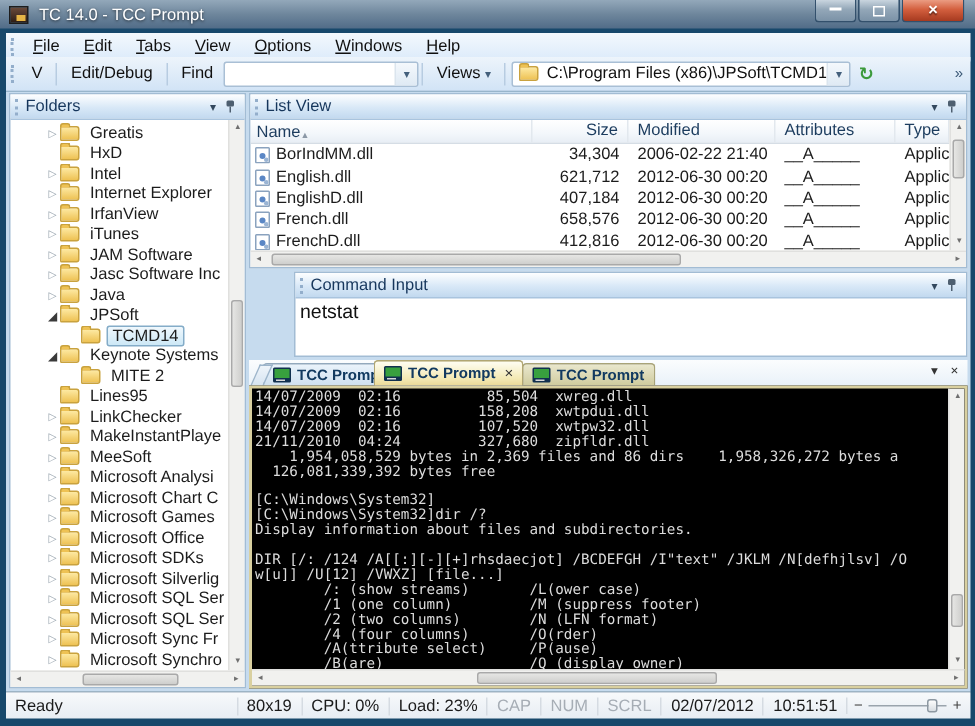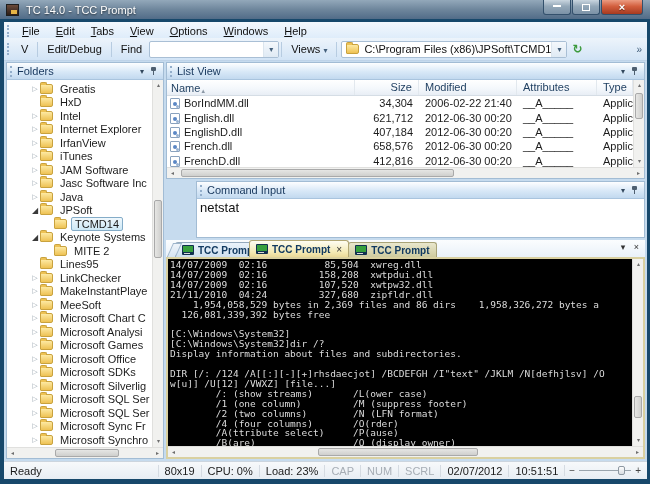--- a/index.html
+++ b/index.html
@@ -295,26 +295,26 @@
               <span class="tree-label">MakeInstantPlaye</span>
             </div>
             <div class="tree-row">
               <span class="tw-arrow collapsed">▷</span>
               <span class="fold"></span>
               <span class="tree-label">MeeSoft</span>
             </div>
             <div class="tree-row">
               <span class="tw-arrow collapsed">▷</span>
               <span class="fold"></span>
+              <span class="tree-label">Microsoft Analysi</span>
+            </div>
+            <div class="tree-row">
+              <span class="tw-arrow collapsed">▷</span>
+              <span class="fold"></span>
               <span class="tree-label">Microsoft Chart C</span>
-            </div>
-            <div class="tree-row">
-              <span class="tw-arrow collapsed">▷</span>
-              <span class="fold"></span>
-              <span class="tree-label">Microsoft Analysi</span>
             </div>
             <div class="tree-row">
               <span class="tw-arrow collapsed">▷</span>
               <span class="fold"></span>
               <span class="tree-label">Microsoft Games</span>
             </div>
             <div class="tree-row">
               <span class="tw-arrow collapsed">▷</span>
               <span class="fold"></span>
               <span class="tree-label">Microsoft Office</span>

